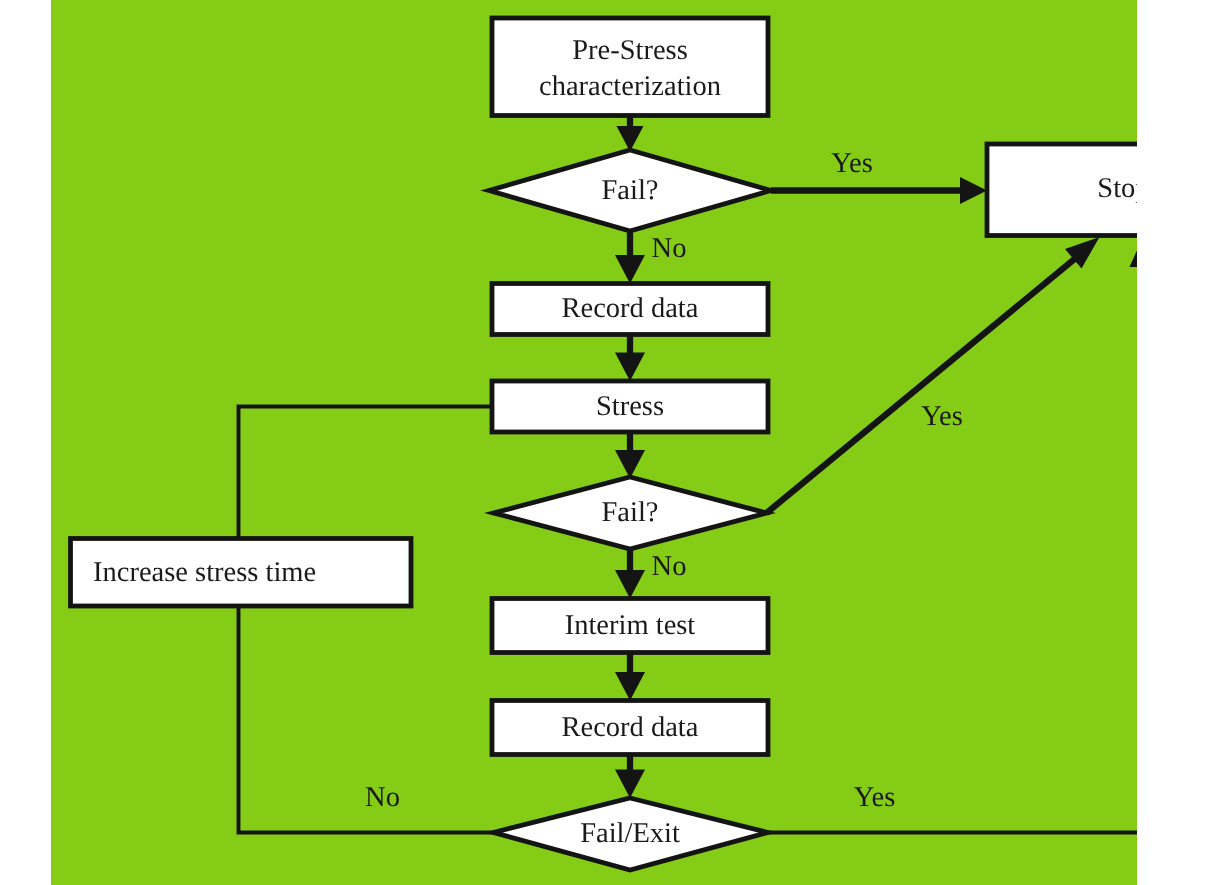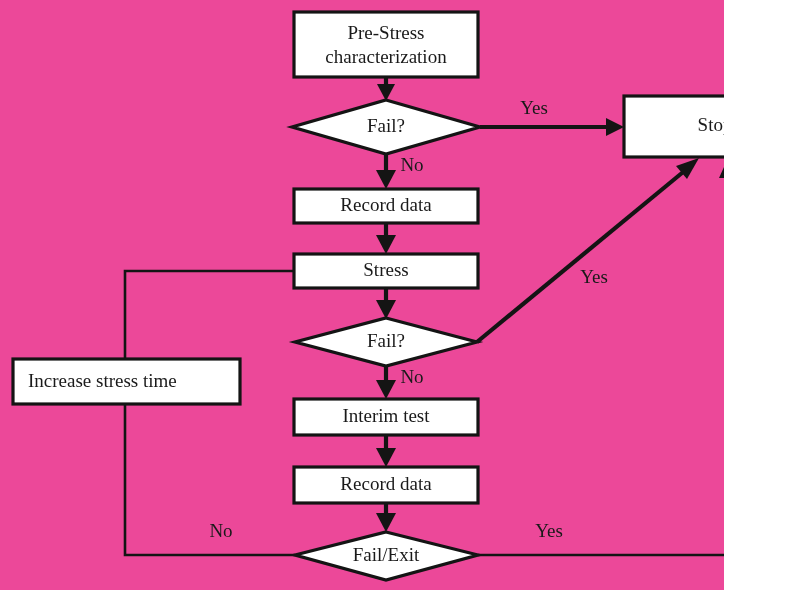--- a/index.html
+++ b/index.html
@@ -4,23 +4,24 @@
 <style>
   html, body {
     margin: 0;
     padding: 0;
     background: #ffffff;
   }
   #canvas {
     position: relative;
     width: 724px;
     height: 590px;
-    background: #ec4899;
+    background: #84cc16;
     overflow: hidden;
     font-family: "Liberation Serif", "DejaVu Serif", serif;
+    margin-left: 34px;
   }
   #flow-svg {
     position: absolute;
     left: 0;
     top: 0;
     width: 812px;
     height: 590px;
   }
   .node-text {
     font-family: "Liberation Serif", "DejaVu Serif", serif;

